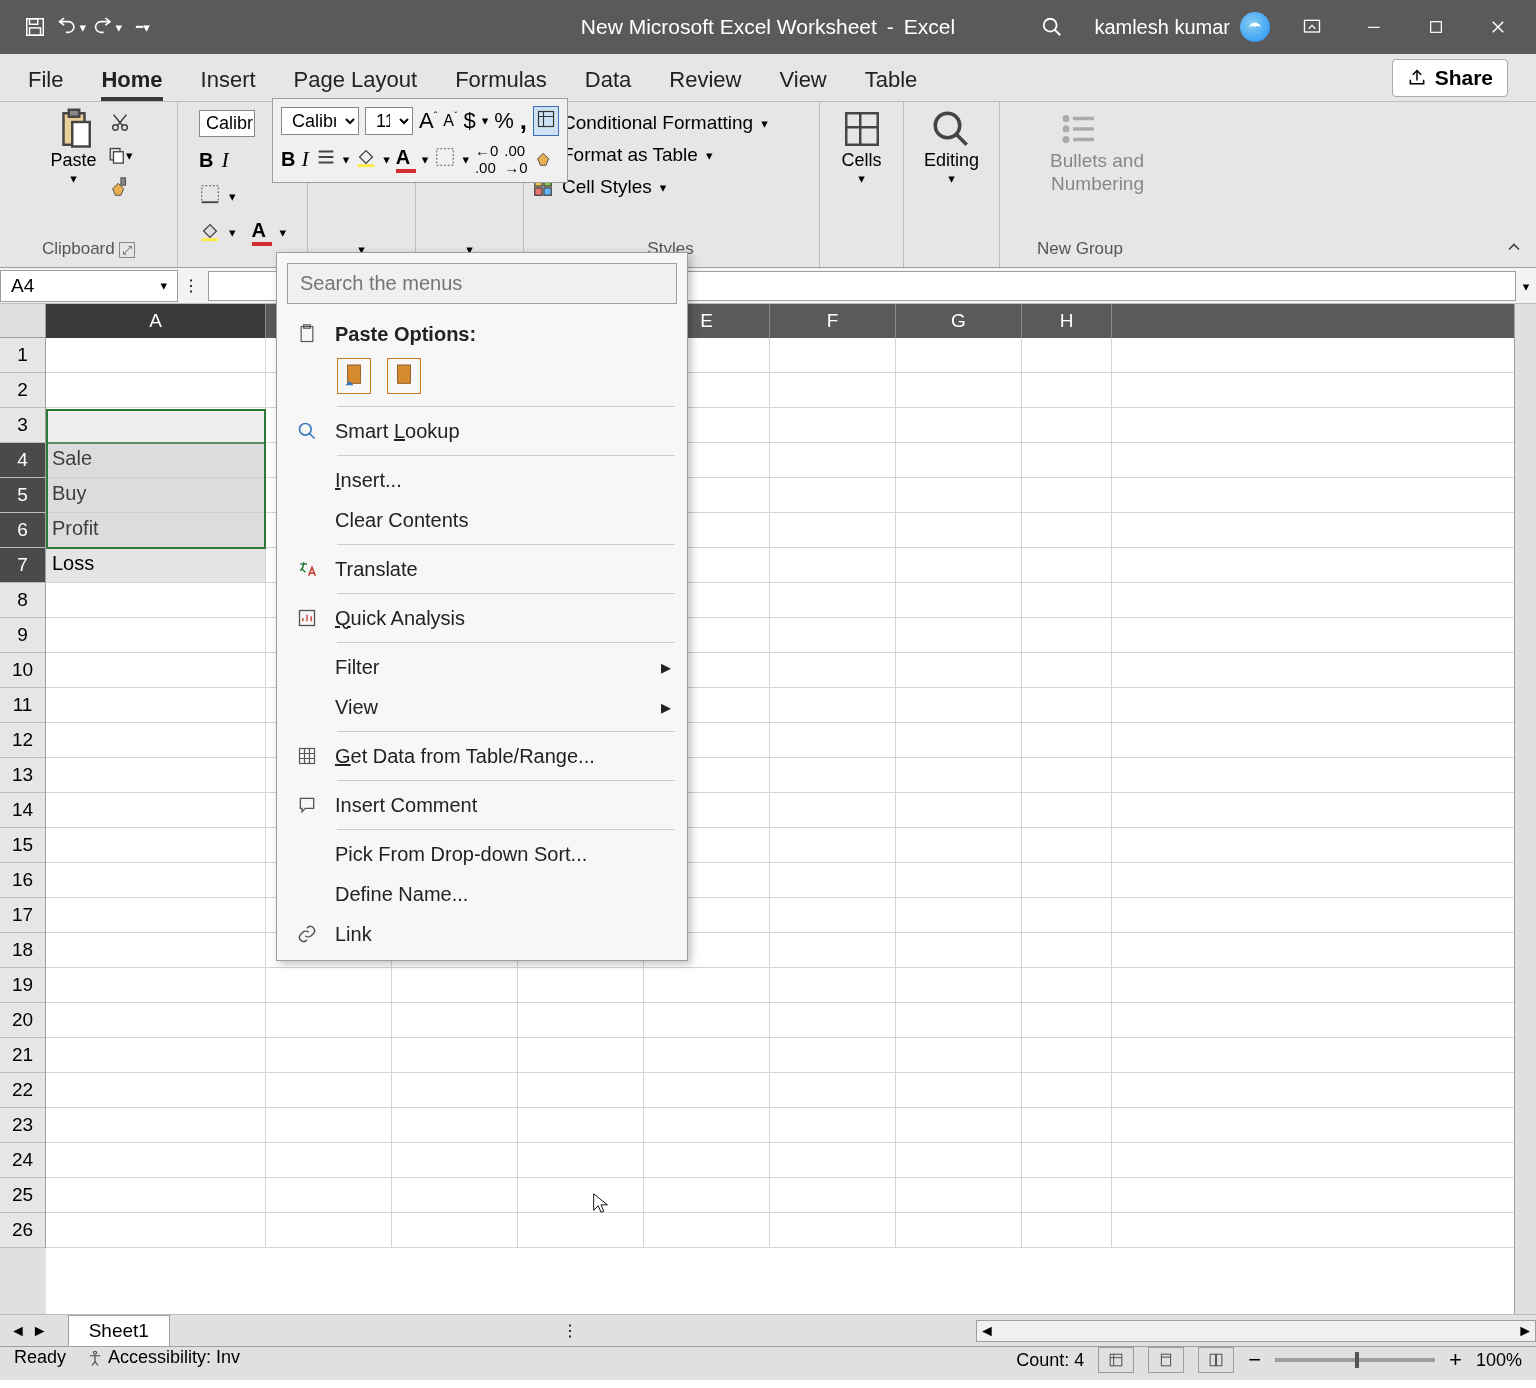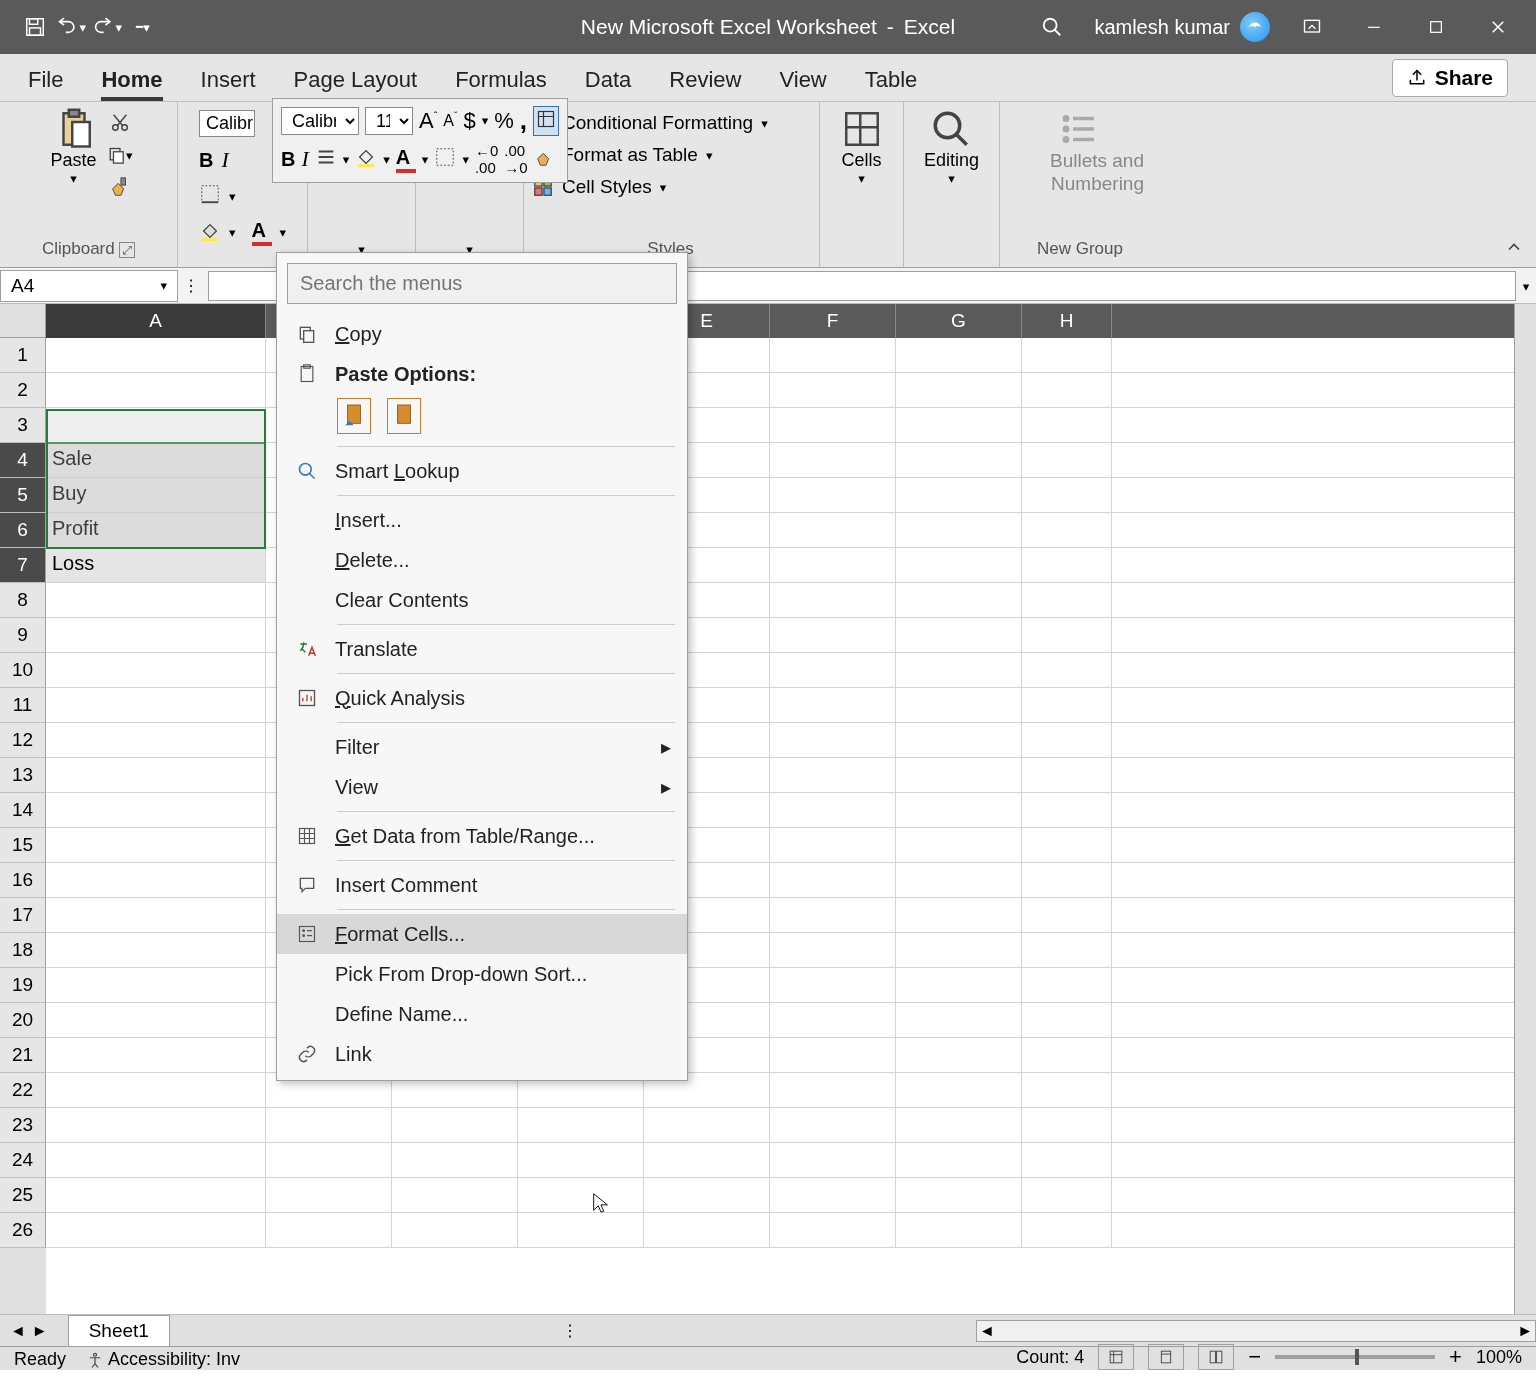--- a/index.html
+++ b/index.html
@@ -73,21 +73,21 @@
 .paste-opt { width: 34px; height: 36px; border: 1px solid #c97b2a; display: flex; align-items: center; justify-content: center; }
 .cursor { position: absolute; left: 590px; top: 1192px; z-index: 30; pointer-events:none; }
 
 
 .sheet-tabs { height: 32px; background: #e0e0e0; border-top: 1px solid #bdbdbd; display: flex; align-items: center; }
 .sheet-nav { display: flex; gap: 6px; padding: 0 10px; }
 .sheet-tab { background: #fff; border: 1px solid #9f9f9f; border-bottom: none; padding: 4px 20px; font-size: 19px; margin-left: 10px; }
 .hscroll { margin-left: auto; width: 560px; height: 22px; border: 1px solid #9f9f9f; background: #f0f0f0; display:flex; align-items:center; justify-content:space-between; padding:0 2px;}
 
 
-.statusbar { height: 24px; background: #e0e0e0; border-top: 1px solid #9f9f9f; display: flex; align-items: flex-end; font-size: 18px; padding: 0 14px; gap: 20px; }
+.statusbar { height: 34px; background: #e0e0e0; border-top: 1px solid #9f9f9f; display: flex; align-items: flex-start; font-size: 18px; padding: 0 14px; gap: 20px; }
 .statusbar .right { margin-left: auto; display: flex; align-items: center; gap: 14px; }
 .view-btn { width: 36px; height: 26px; border: 1px solid #9f9f9f; display:flex;align-items:center;justify-content:center; }
 .zoom-slider { width: 160px; height: 4px; background: #9f9f9f; position: relative; }
 .zoom-slider::after { content:''; position:absolute; left:50%; top:-6px; width:4px; height:16px; background:#555; }
 
 .chev { font-size: 13px; color: #000; }
 .ul { text-decoration: underline; }
 </style>
 </head>
 <body>
@@ -689,29 +689,20 @@
     <div class="sel-range" style="left:0;top:105px;width:220px;height:140px"></div>
   </div>
   <div style="width:22px;background:#e0e0e0;border-left:1px solid #9f9f9f"></div>
 </div>
 
 <div class="ctx-menu">
   <div class="ctx-search">
     <input type="text" placeholder="Search the menus" style="">
   </div>
   <div id="ctx-items">
-      <div class="ctx-item">
-        <span class="ico">
-          <svg width="20" height="20" viewBox="0 0 24 24" fill="none" stroke="#555" stroke-width="1.6">
-            <rect x="4" y="4" width="12" height="14"></rect>
-            <rect x="8" y="8" width="12" height="14" fill="#f7f7f7"></rect>
-          </svg>
-        </span>
-        <span><span class="ul">C</span>opy</span>
-      </div>
       <div class="ctx-item bold">
         <span class="ico">
           <svg width="20" height="20" viewBox="0 0 24 24" fill="none" stroke="#555" stroke-width="1.4">
             <rect x="5" y="3" width="14" height="18"></rect>
             <rect x="8" y="1" width="8" height="4"></rect>
           </svg>
         </span>
         <span>Paste Options:</span>
       </div>
       <div class="paste-opts">
@@ -737,24 +728,20 @@
         </span>
         <span>Smart <span class="ul">L</span>ookup</span>
       </div>
       <div class="ctx-sep"></div>
       <div class="ctx-item">
         <span class="ico"></span>
         <span><span class="ul">I</span>nsert...</span>
       </div>
       <div class="ctx-item">
         <span class="ico"></span>
-        <span><span class="ul">D</span>elete...</span>
-      </div>
-      <div class="ctx-item">
-        <span class="ico"></span>
         <span>Clear Contents</span>
       </div>
       <div class="ctx-sep"></div>
       <div class="ctx-item">
         <span class="ico">
           <svg width="20" height="20" viewBox="0 0 24 24" fill="none" stroke="#2a7a3a" stroke-width="1.8">
             <path d="M4 6h8M8 4v2c0 4-2 6-4 8M6 12l4 4"></path>
             <path d="M14 20l4-10 4 10M15 17h6" stroke="#c0392b"></path>
           </svg>
         </span>
@@ -794,31 +781,20 @@
       <div class="ctx-sep"></div>
       <div class="ctx-item">
         <span class="ico">
           <svg width="20" height="20" viewBox="0 0 24 24" fill="none" stroke="#555" stroke-width="1.6">
             <path d="M4 4h16v12H10l-4 4v-4H4z"></path>
           </svg>
         </span>
         <span>Insert Comment</span>
       </div>
       <div class="ctx-sep"></div>
-      <div class="ctx-item hover">
-        <span class="ico">
-          <svg width="20" height="20" viewBox="0 0 24 24" fill="none" stroke="#555" stroke-width="1.4">
-            <rect x="3" y="3" width="18" height="18"></rect>
-            <circle cx="8" cy="8" r="1" fill="#555"></circle>
-            <circle cx="8" cy="14" r="1" fill="#555"></circle>
-            <path d="M12 8h6M12 14h6"></path>
-          </svg>
-        </span>
-        <span><span class="ul">F</span>ormat Cells...</span>
-      </div>
       <div class="ctx-item">
         <span class="ico"></span>
         <span>Pick From Drop-down Sort...</span>
       </div>
       <div class="ctx-item">
         <span class="ico"></span>
         <span>Define Name...</span>
       </div>
       <div class="ctx-item">
         <span class="ico">

